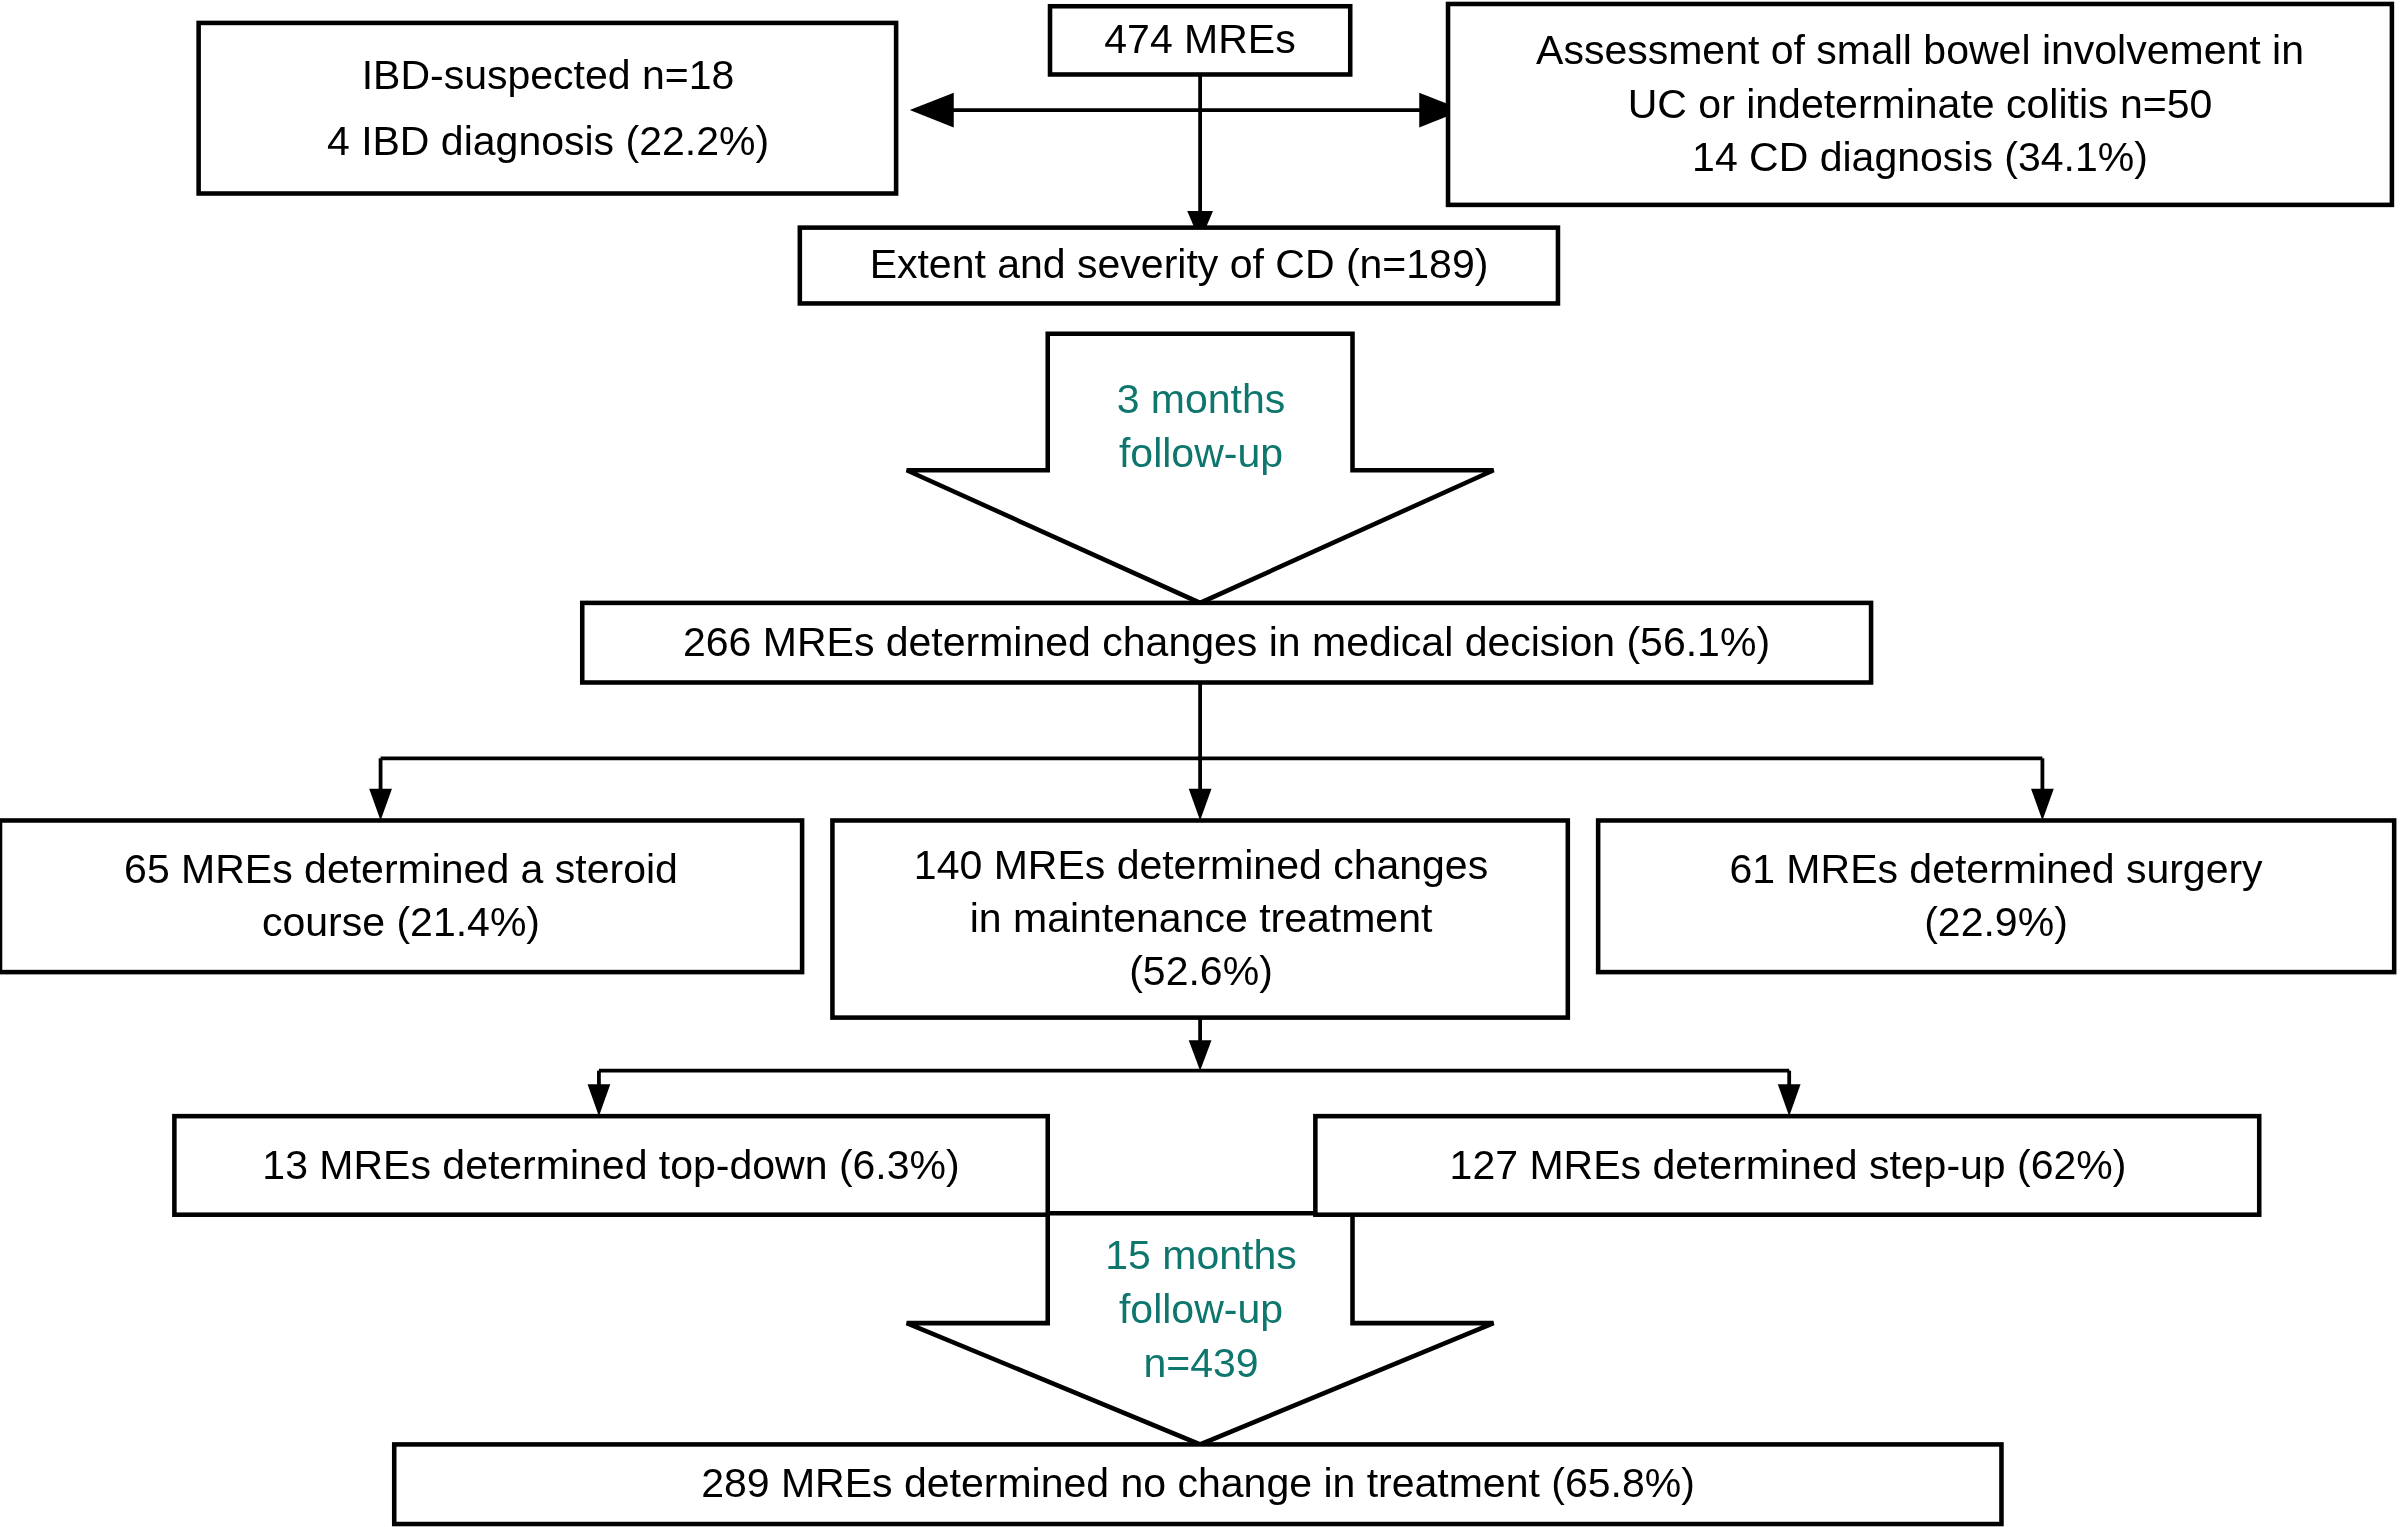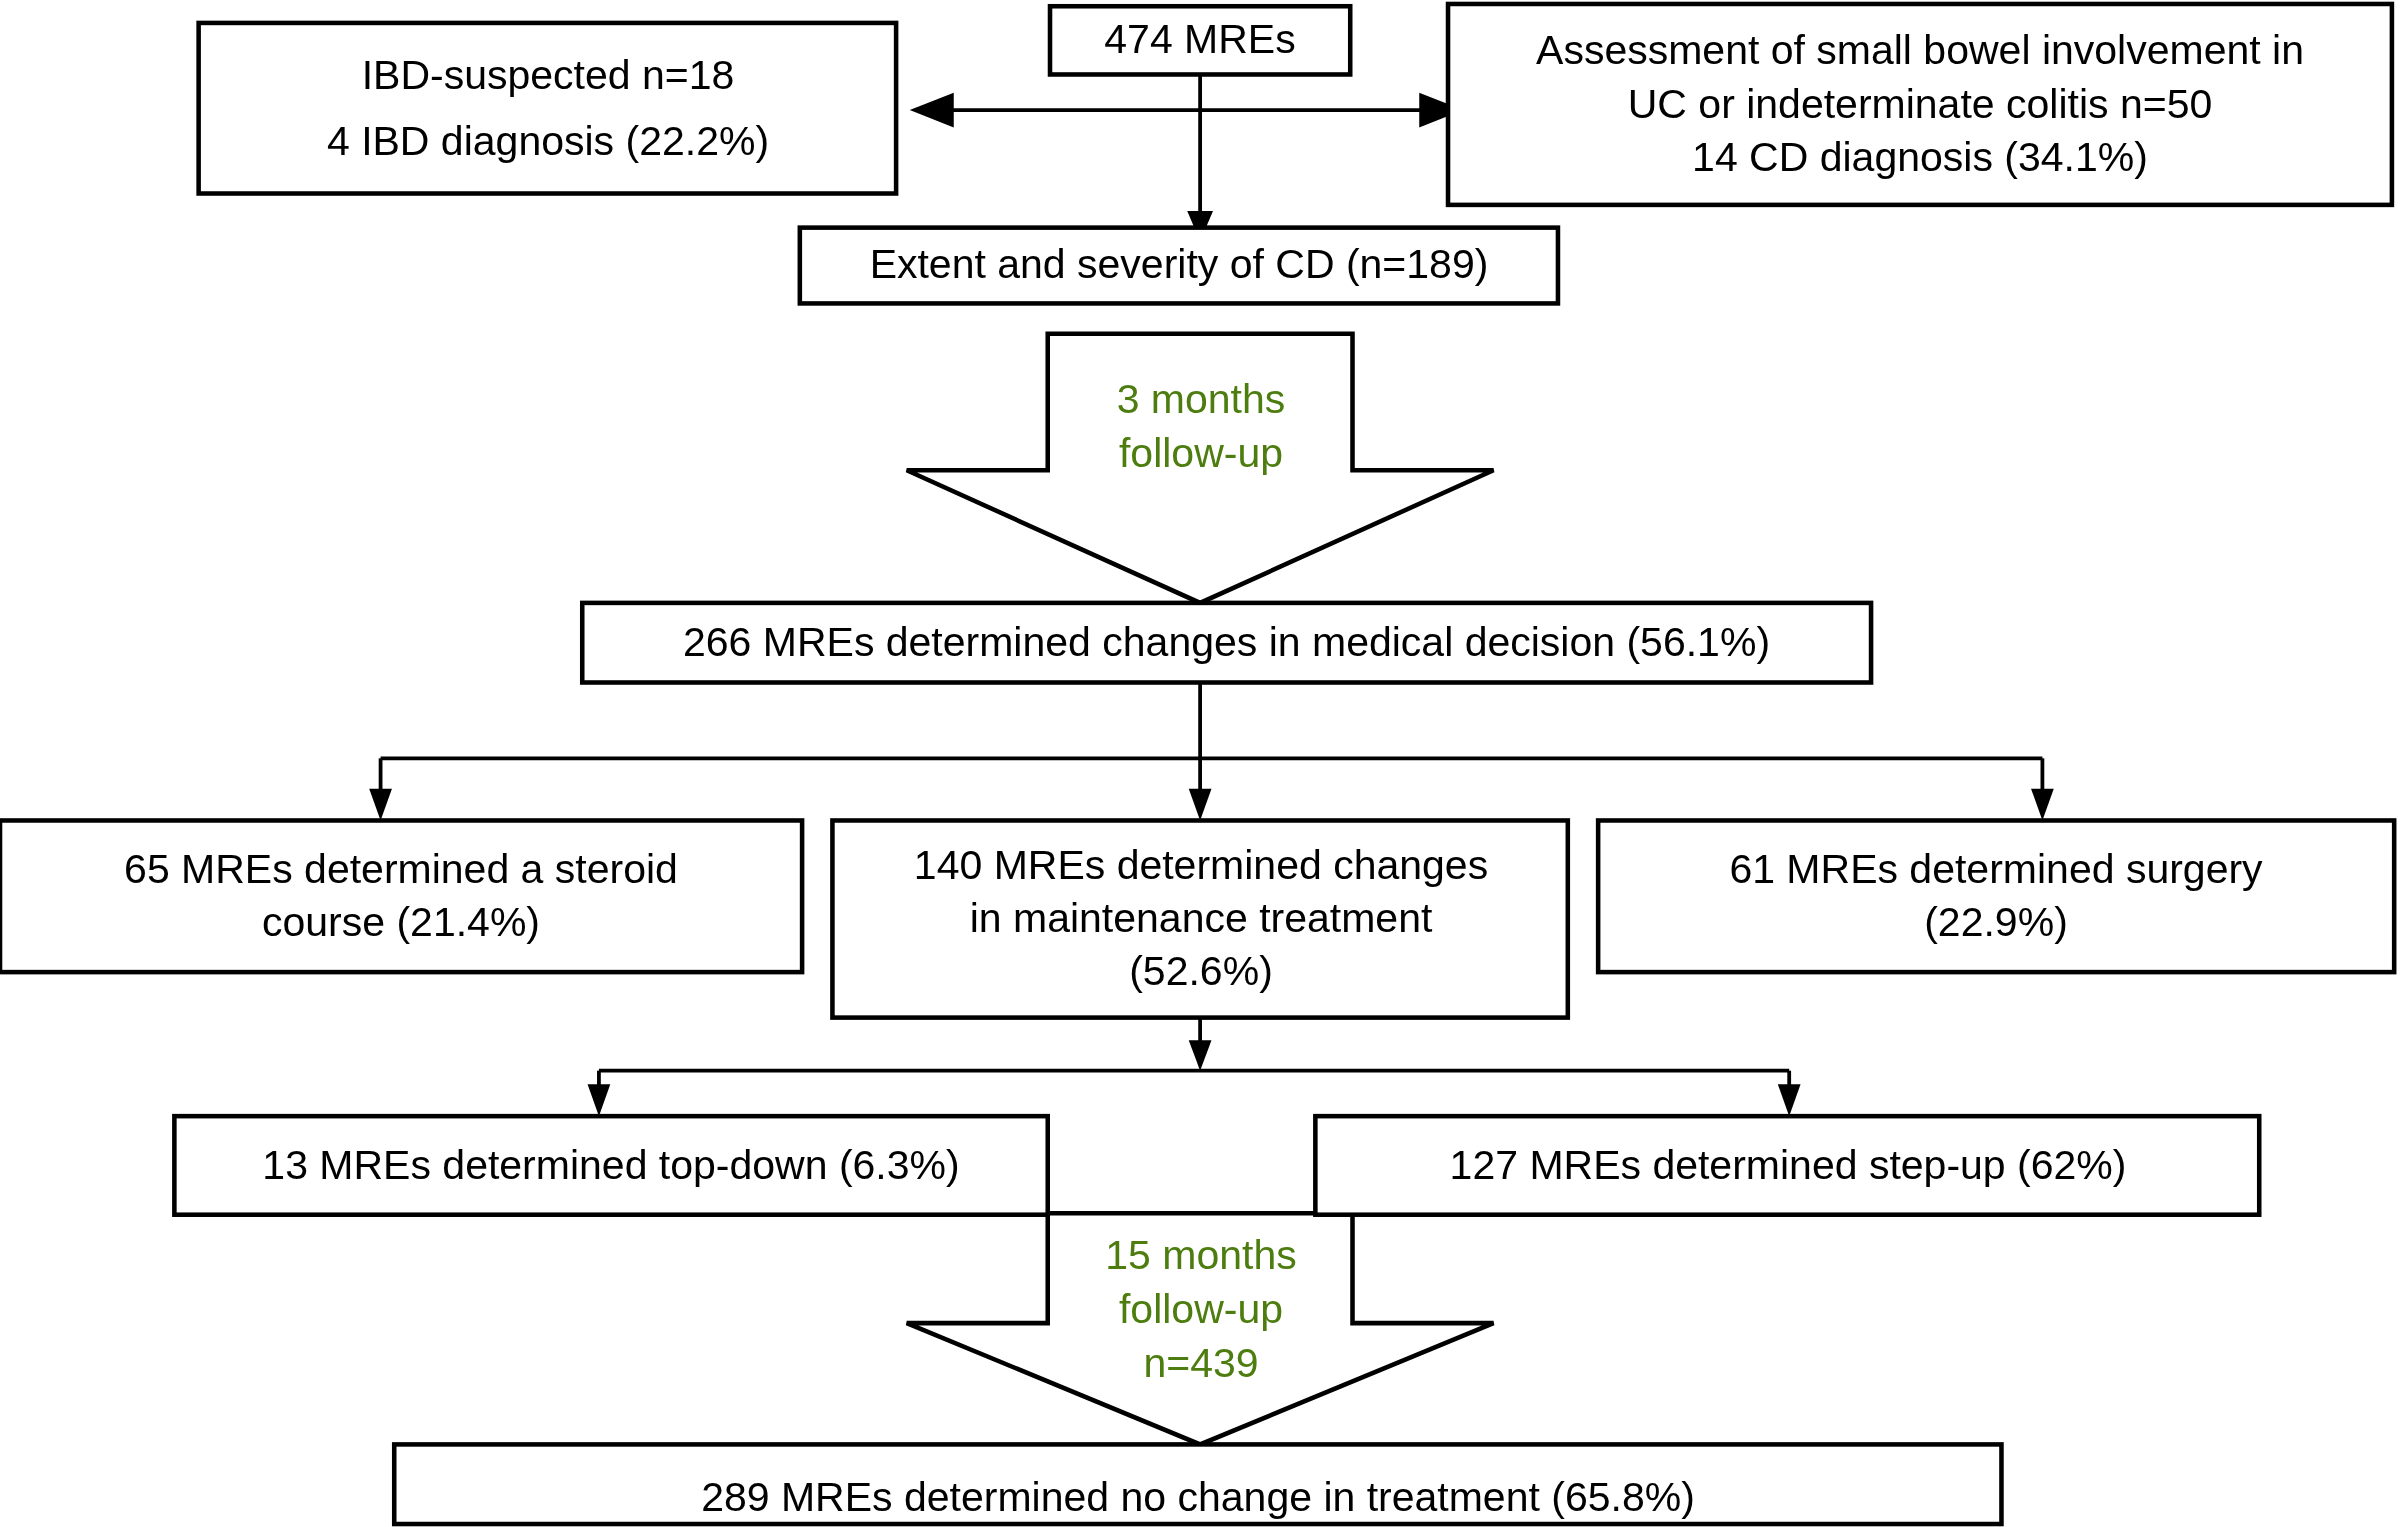--- a/index.html
+++ b/index.html
@@ -57,21 +57,21 @@
     white-space: pre;
     pointer-events: none;
   }
   .node-text span { display: block; }
   .arrow-label {
     position: absolute;
     display: flex;
     flex-direction: column;
     align-items: center;
     text-align: center;
-    color: #4d7c0f;
+    color: #0f766e;
     font-family: "Liberation Sans", sans-serif;
     font-size: 41px;
     line-height: 1.32;
     white-space: pre;
     pointer-events: none;
   }
 </style>
 </head>
 <body>
 
@@ -177,18 +177,18 @@
   <div class="node-text" style="left:1316px; top:1116px; width:944px; height:99px;">
     <span>127 MREs determined step-up (62%)</span>
   </div>
 
   <div class="arrow-label" style="left:1059px; top:1228px; width:284px;">
     <span>15 months</span>
     <span>follow-up</span>
     <span>n=439</span>
   </div>
 
-  <div class="node-text" style="left:394px; top:1444px; width:1608px; height:80px;justify-content:flex-end;">
+  <div class="node-text" style="left:394px; top:1444px; width:1608px; height:80px;">
     <span>289 MREs determined no change in treatment (65.8%)</span>
   </div>
 
 </div>
 
 
 </body></html>

